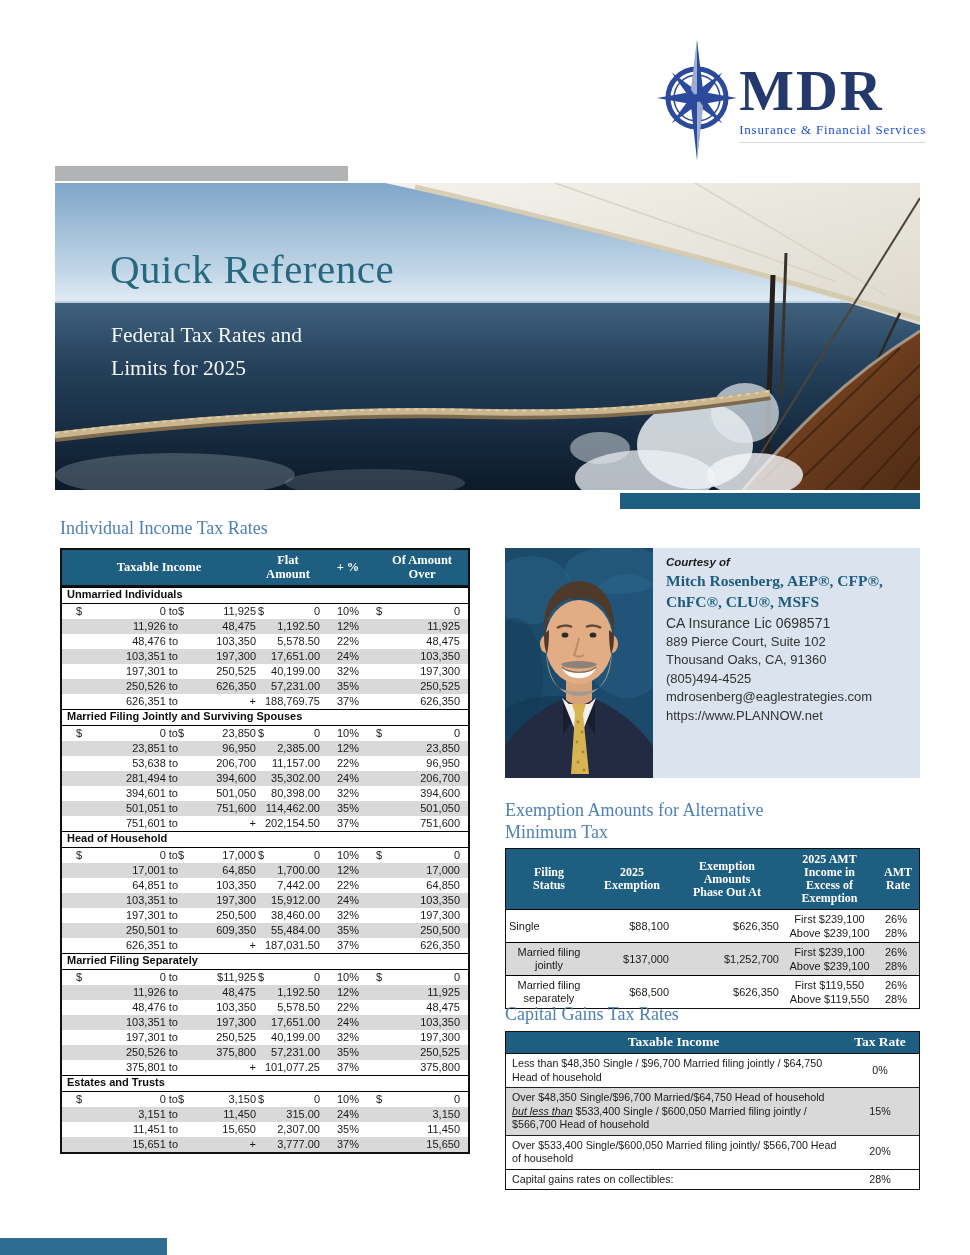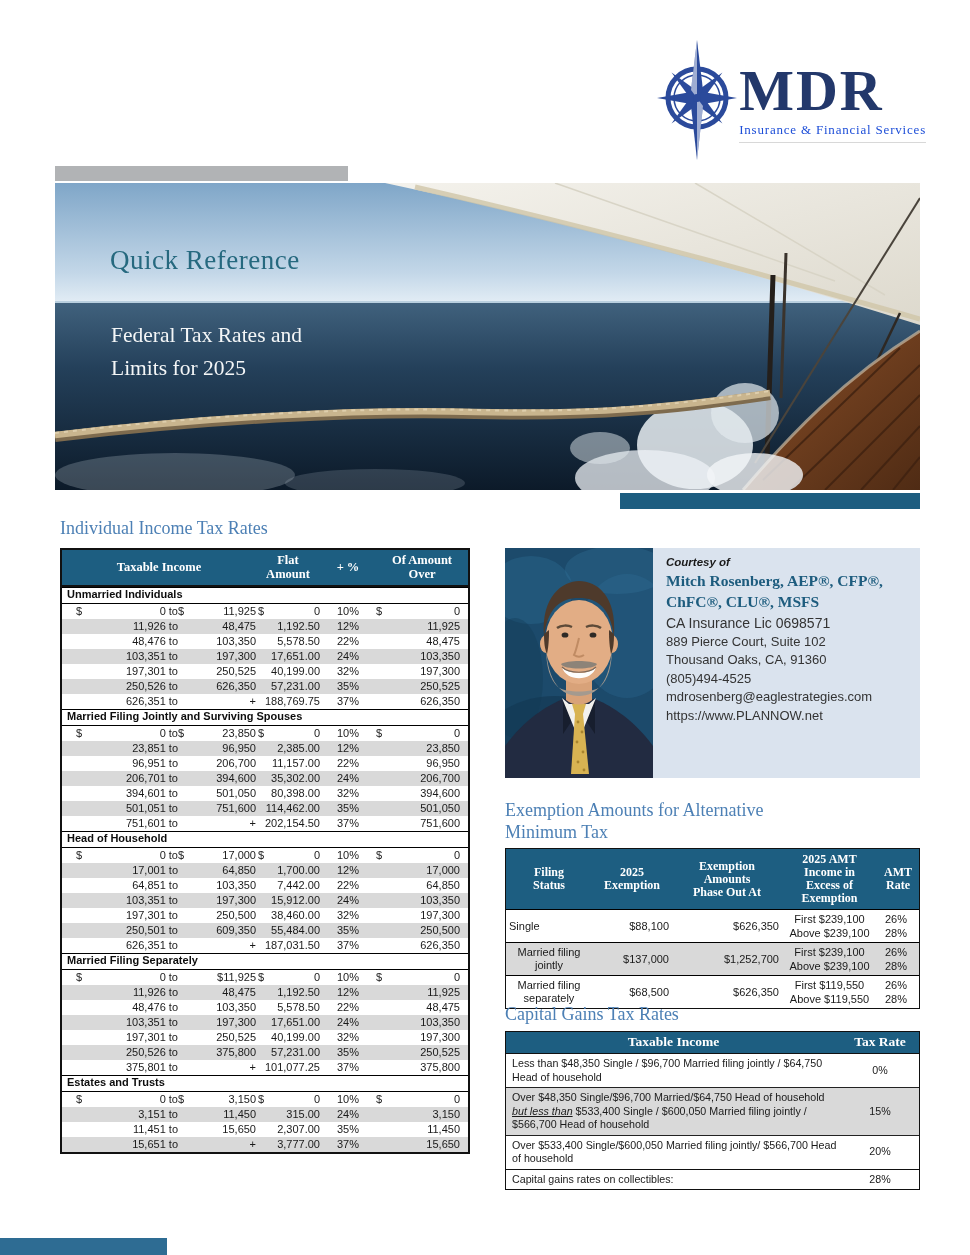--- a/index.html
+++ b/index.html
@@ -9,21 +9,21 @@
   
   .logo { position:absolute; top:38px; right:44px; display:flex; align-items:center; }
   .logo-text { display:flex; flex-direction:column; }
   .logo-brand { font-family:"Liberation Serif", serif; font-weight:bold; font-size:58px; line-height:58px; color:#23386b; letter-spacing:2px; }
   .logo-tag { font-family:"Liberation Serif", serif; font-size:13px; color:#1d4ed8; letter-spacing:0.8px; margin-top:2px; border-bottom:1px solid #d8d8d8; padding-bottom:4px; }
 
   
   .graybar { position:absolute; left:55px; top:166px; width:293px; height:15px; background:#b1b3b5; }
   .hero { position:absolute; left:55px; top:183px; width:865px; height:307px; overflow:hidden; }
   .hero svg { position:absolute; left:0; top:0; }
-  .hero-title { position:absolute; left:55px; top:62px; font-family:"Liberation Serif", serif; font-size:27px; color:#26697f; letter-spacing:0.5px; }
+  .hero-title { position:absolute; left:55px; top:62px; font-family:"Liberation Serif", serif; font-size:41px; color:#26697f; letter-spacing:0.5px; }
   .hero-sub { position:absolute; left:56px; top:136px; font-family:"Liberation Serif", serif; font-size:21.5px; line-height:33px; color:#f4f6f7; white-space:pre-line; }
   .herobar { position:absolute; left:620px; top:493px; width:300px; height:16px; background:#1d5d80; }
   .footbar { position:absolute; left:0; top:1238px; width:167px; height:17px; background:#2e6c93; }
 
   
   .h2 { font-family:"Liberation Serif", serif; font-size:18px; color:#4d80b5; white-space:pre-line; line-height:22px; }
   .h2.individual { position:absolute; left:60px; top:517px; }
   .h2.amt { position:absolute; left:505px; top:799px; }
   .h2.cg { position:absolute; left:505px; top:1003px; }
 
@@ -272,28 +272,28 @@
           </div>
         </div>
         <div class="b-row shade">
           <div class="b-c b-c0">23,851 to</div>
           <div class="b-c b-c1">96,950</div>
           <div class="b-c b-c2">2,385.00</div>
           <div class="b-c b-c3">12%</div>
           <div class="b-c b-c4">23,850</div>
         </div>
         <div class="b-row">
-          <div class="b-c b-c0">96,951 to</div>
+          <div class="b-c b-c0">53,638 to</div>
           <div class="b-c b-c1">206,700</div>
           <div class="b-c b-c2">11,157.00</div>
           <div class="b-c b-c3">22%</div>
           <div class="b-c b-c4">96,950</div>
         </div>
         <div class="b-row shade">
-          <div class="b-c b-c0">206,701 to</div>
+          <div class="b-c b-c0">281,494 to</div>
           <div class="b-c b-c1">394,600</div>
           <div class="b-c b-c2">35,302.00</div>
           <div class="b-c b-c3">24%</div>
           <div class="b-c b-c4">206,700</div>
         </div>
         <div class="b-row">
           <div class="b-c b-c0">394,601 to</div>
           <div class="b-c b-c1">501,050</div>
           <div class="b-c b-c2">80,398.00</div>
           <div class="b-c b-c3">32%</div>

